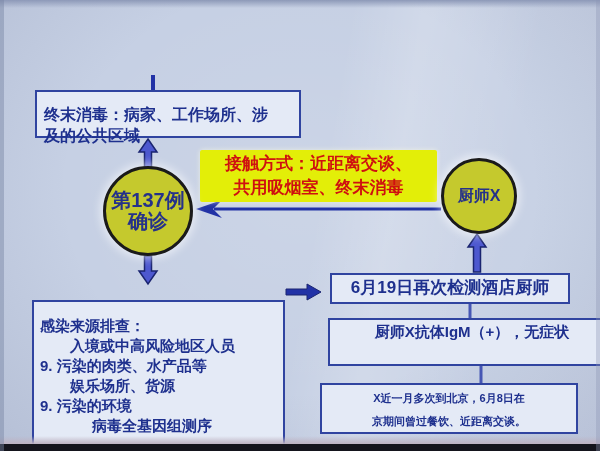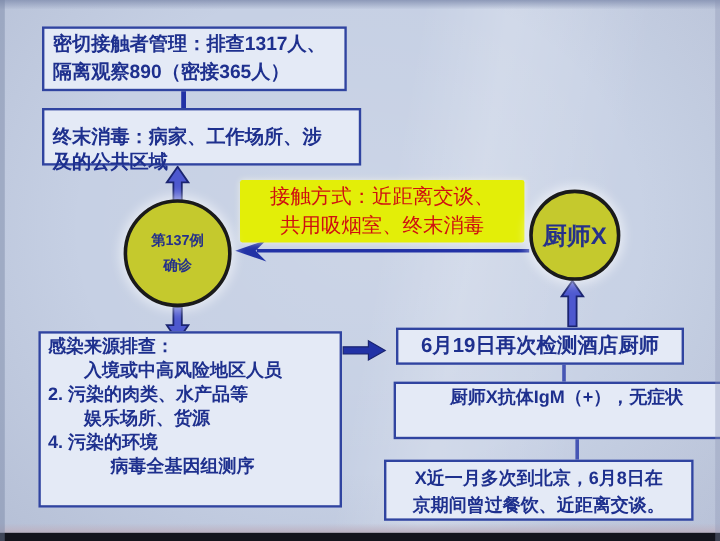--- a/index.html
+++ b/index.html
@@ -29,45 +29,45 @@
     color:var(--box-text,#1e308e);
     font-weight:bold;
   }
   .ln{white-space:nowrap;}
   .box-contact-mgmt{left:35px;top:22px;width:254px;height:54px;font-size:16px;line-height:23px;padding:2px 7px;}
   .box-disinfection{left:35px;top:90px;width:266px;height:48px;font-size:16px;line-height:21px;padding:12px 7px;}
   .box-highlight{
     position:absolute;left:200px;top:150px;width:237px;height:50px;
     background:var(--highlight-fill,#e3ee08);
     color:var(--highlight-text,#cf1010);
-    font-weight:normal;font-size:17px;line-height:24px;
+    font-weight:bold;font-size:17px;line-height:24px;
     text-align:center;padding-top:2px;
     border-radius:2px;
     box-shadow:0 0 5px rgba(255,255,230,0.6);
   }
   .circle{
     position:absolute;
     border-radius:50%;
     background:var(--circle-fill,#c5c92d);
     border:3px solid var(--circle-border,#1a1a1a);
     color:var(--circle-text,#25318a);
     font-weight:bold;
     display:flex;flex-direction:column;align-items:center;justify-content:center;
     text-align:center;
     box-sizing:border-box;
     box-shadow:0 0 9px 3px rgba(255,255,255,0.55);
   }
-  .circle-case{left:103px;top:166px;width:90px;height:90px;font-size:12px;line-height:21px;}
-  .circle-chef{left:441px;top:158px;width:76px;height:76px;font-size:20px;}
-  .box-source{left:32px;top:276px;width:253px;height:147px;font-size:15px;line-height:20px;padding:1px 6px;}
+  .circle-case{left:103px;top:166px;width:90px;height:90px;font-size:20px;line-height:21px;}
+  .circle-chef{left:441px;top:158px;width:76px;height:76px;font-size:16px;}
+  .box-source{left:32px;top:300px;width:253px;height:147px;font-size:15px;line-height:20px;padding:14px 6px;}
   .indent-1{padding-left:30px;}
   .indent-2{padding-left:52px;}
   .box-retest{left:330px;top:273px;width:240px;height:31px;font-size:17px;line-height:26px;text-align:center;}
   .box-antibody{left:328px;top:318px;width:288px;height:48px;font-size:15px;line-height:22px;text-align:center;padding-top:1px;}
-  .box-travel{left:320px;top:383px;width:258px;height:51px;font-size:15px;line-height:23px;text-align:center;padding-top:2px;}
+  .box-travel{left:320px;top:383px;width:258px;height:51px;font-size:11px;line-height:23px;text-align:center;padding-top:2px;}
   .edge{position:absolute;pointer-events:none;}
   .edge-top{left:0;top:0;width:600px;height:8px;background:linear-gradient(#8d99b8,rgba(141,153,184,0));}
   .edge-bottom-pink{left:0;top:436px;width:600px;height:8px;background:linear-gradient(rgba(189,178,194,0),#bdb2c2);}
   .edge-bottom-dark{left:0;top:444px;width:600px;height:7px;background:#14141c;}
   .edge-left{left:0;top:0;width:4px;height:451px;background:rgba(120,132,165,0.45);}
   .edge-right{left:596px;top:0;width:4px;height:451px;background:rgba(140,150,180,0.35);}
 </style>
 </head>
 <body>
 
@@ -88,24 +88,20 @@
 
     <polygon points="286,289 307,289 307,284 321,292 307,300 307,295 286,295" style="fill:var(--arrow-main,#2232a6);stroke:var(--arrow-outline,#1a2470)" stroke-width="1"></polygon>
 
     <polygon points="477,234 486,247 480.5,247 480.5,272 473.5,272 473.5,247 468,247" style="fill:var(--arrow-fill,#4d58cf);stroke:var(--arrow-outline,#1a2470)" stroke-width="1.5"></polygon>
 
     <line x1="470" y1="303" x2="470" y2="319" style="stroke:var(--connector,#4656b4)" stroke-width="3"></line>
 
     <line x1="481" y1="365" x2="481" y2="384" style="stroke:var(--connector,#4656b4)" stroke-width="3"></line>
   </svg>
 
-  <div class="box box-contact-mgmt">
-    <div class="ln">密切接触者管理：排查1317人、</div>
-    <div class="ln">隔离观察890（密接365人）</div>
-  </div>
 
   <div class="box box-disinfection">
     <div class="ln">终末消毒：病家、工作场所、涉</div>
     <div class="ln">及的公共区域</div>
   </div>
 
   <div class="box-highlight">
     <div class="ln">接触方式：近距离交谈、</div>
     <div class="ln">共用吸烟室、终末消毒</div>
   </div>
@@ -115,23 +111,23 @@
     <div class="ln">确诊</div>
   </div>
 
   <div class="circle circle-chef">
     <div class="ln">厨师X</div>
   </div>
 
   <div class="box box-source">
     <div class="ln">感染来源排查：</div>
     <div class="ln indent-1">入境或中高风险地区人员</div>
-    <div class="ln">2.  污染的肉类、水产品等</div>
+    <div class="ln">9.  污染的肉类、水产品等</div>
     <div class="ln indent-1">娱乐场所、货源</div>
-    <div class="ln">4. 污染的环境</div>
+    <div class="ln">9. 污染的环境</div>
     <div class="ln indent-2">病毒全基因组测序</div>
   </div>
 
   <div class="box box-retest">
     <div class="ln">6月19日再次检测酒店厨师</div>
   </div>
 
   <div class="box box-antibody">
     <div class="ln">厨师X抗体IgM（+），无症状</div>
   </div>

